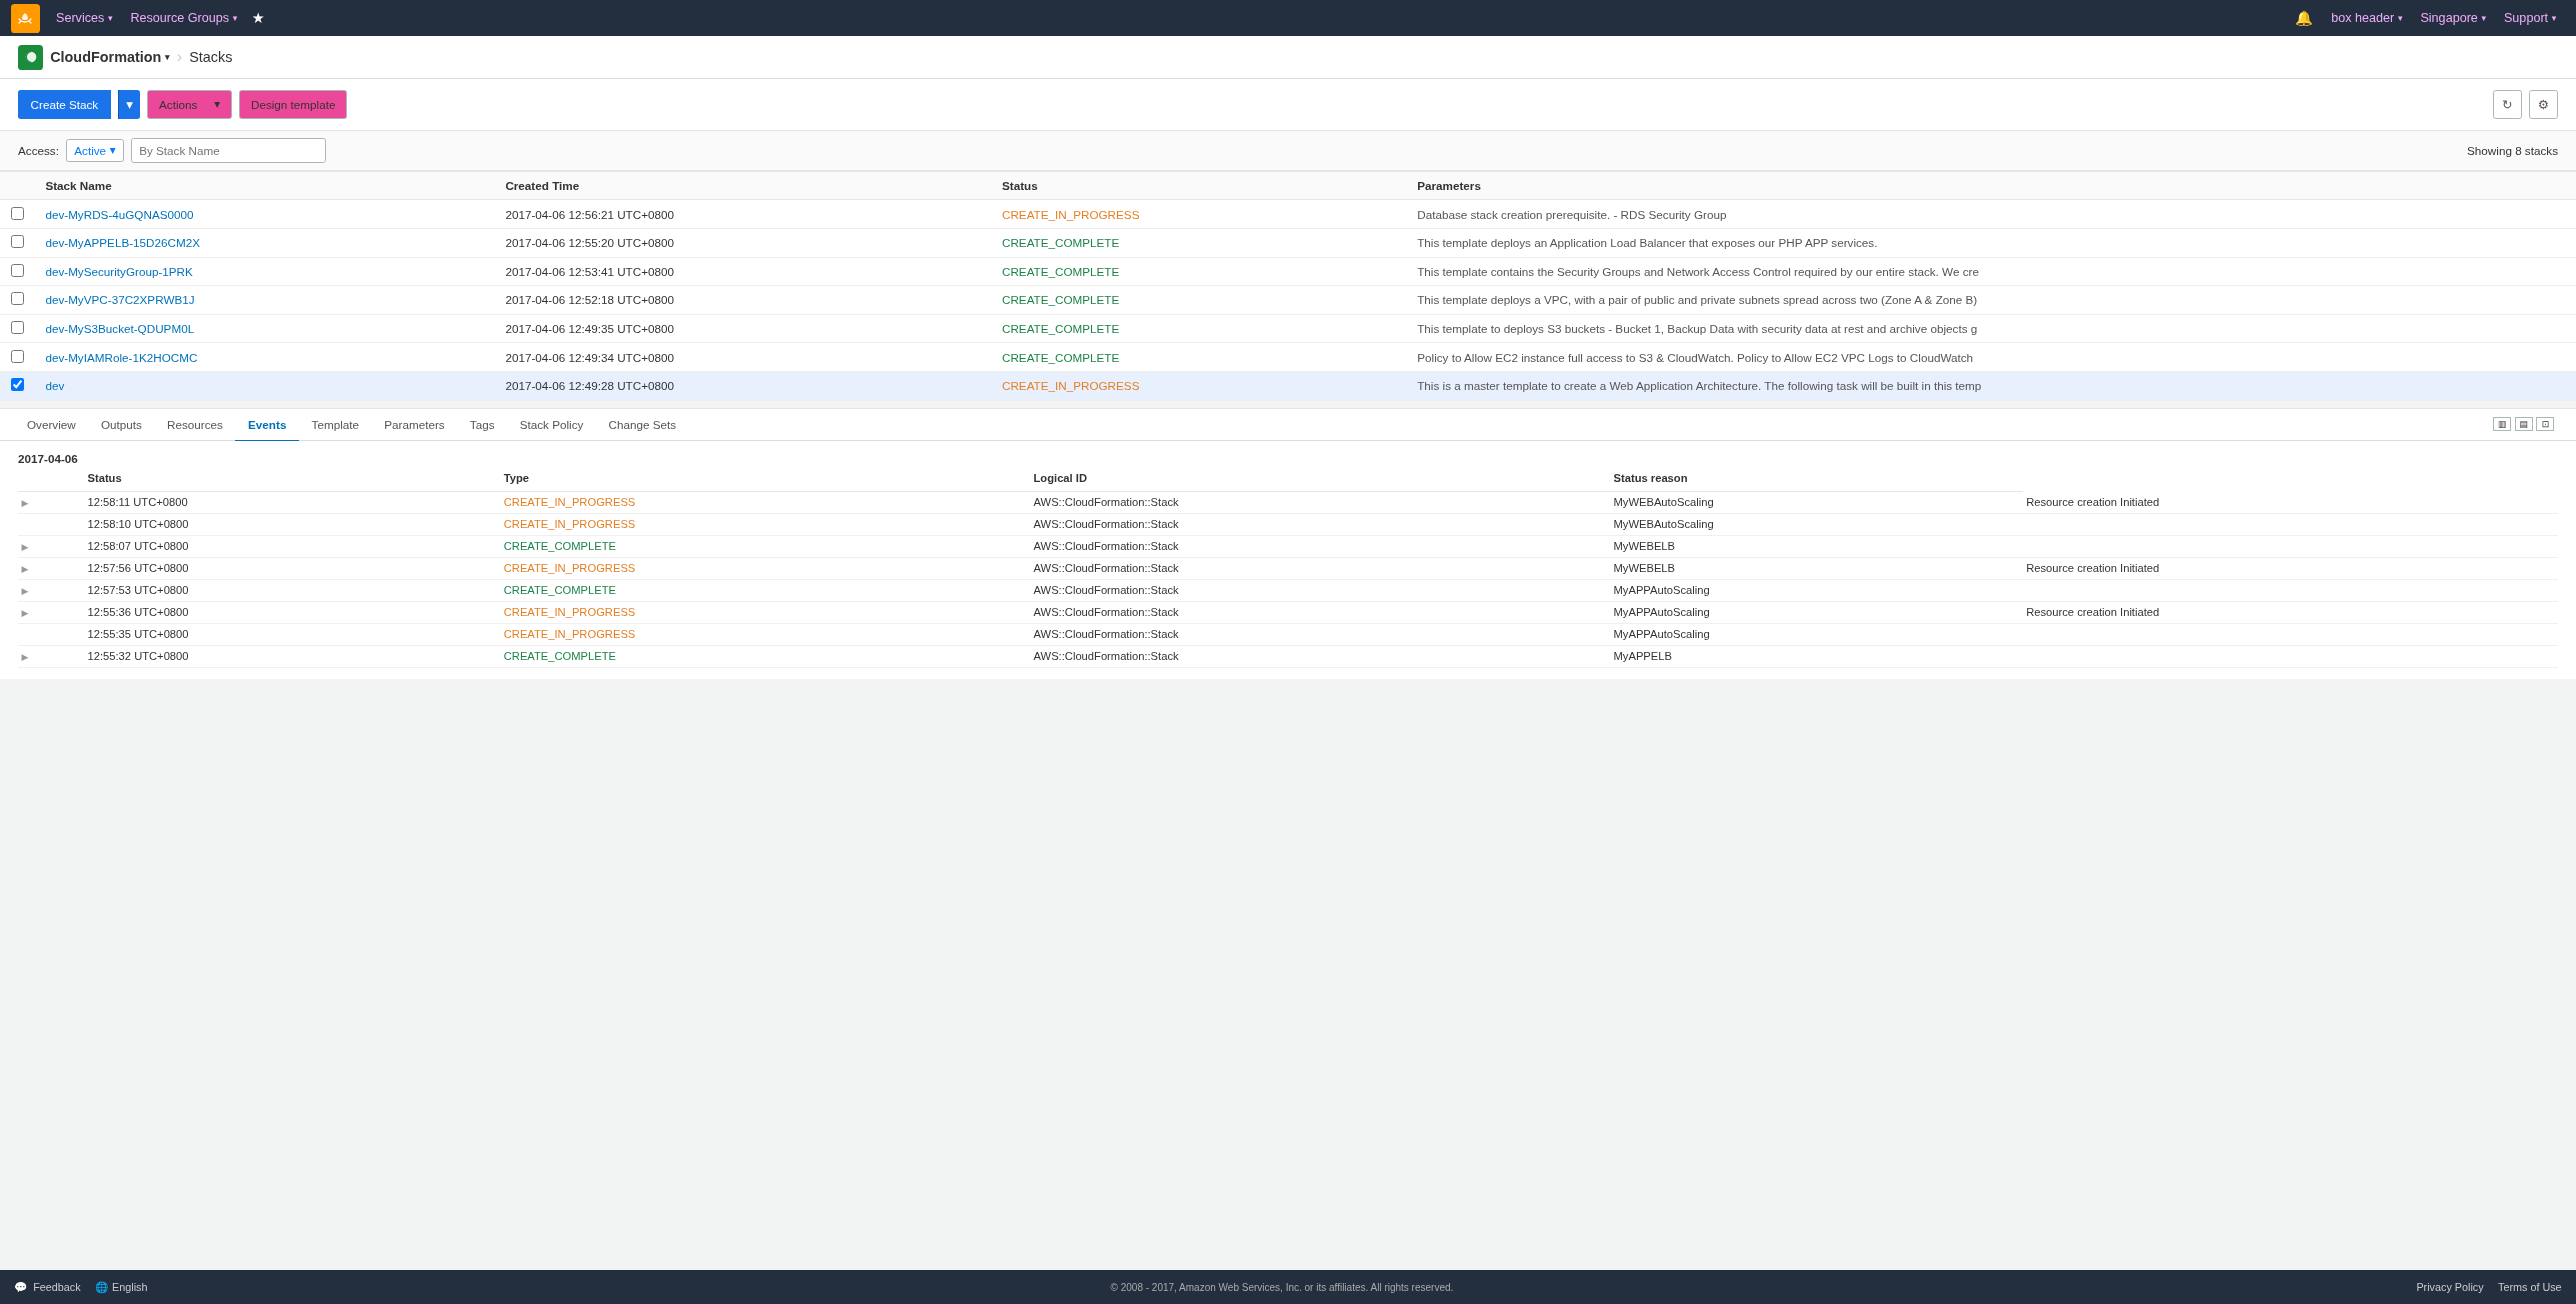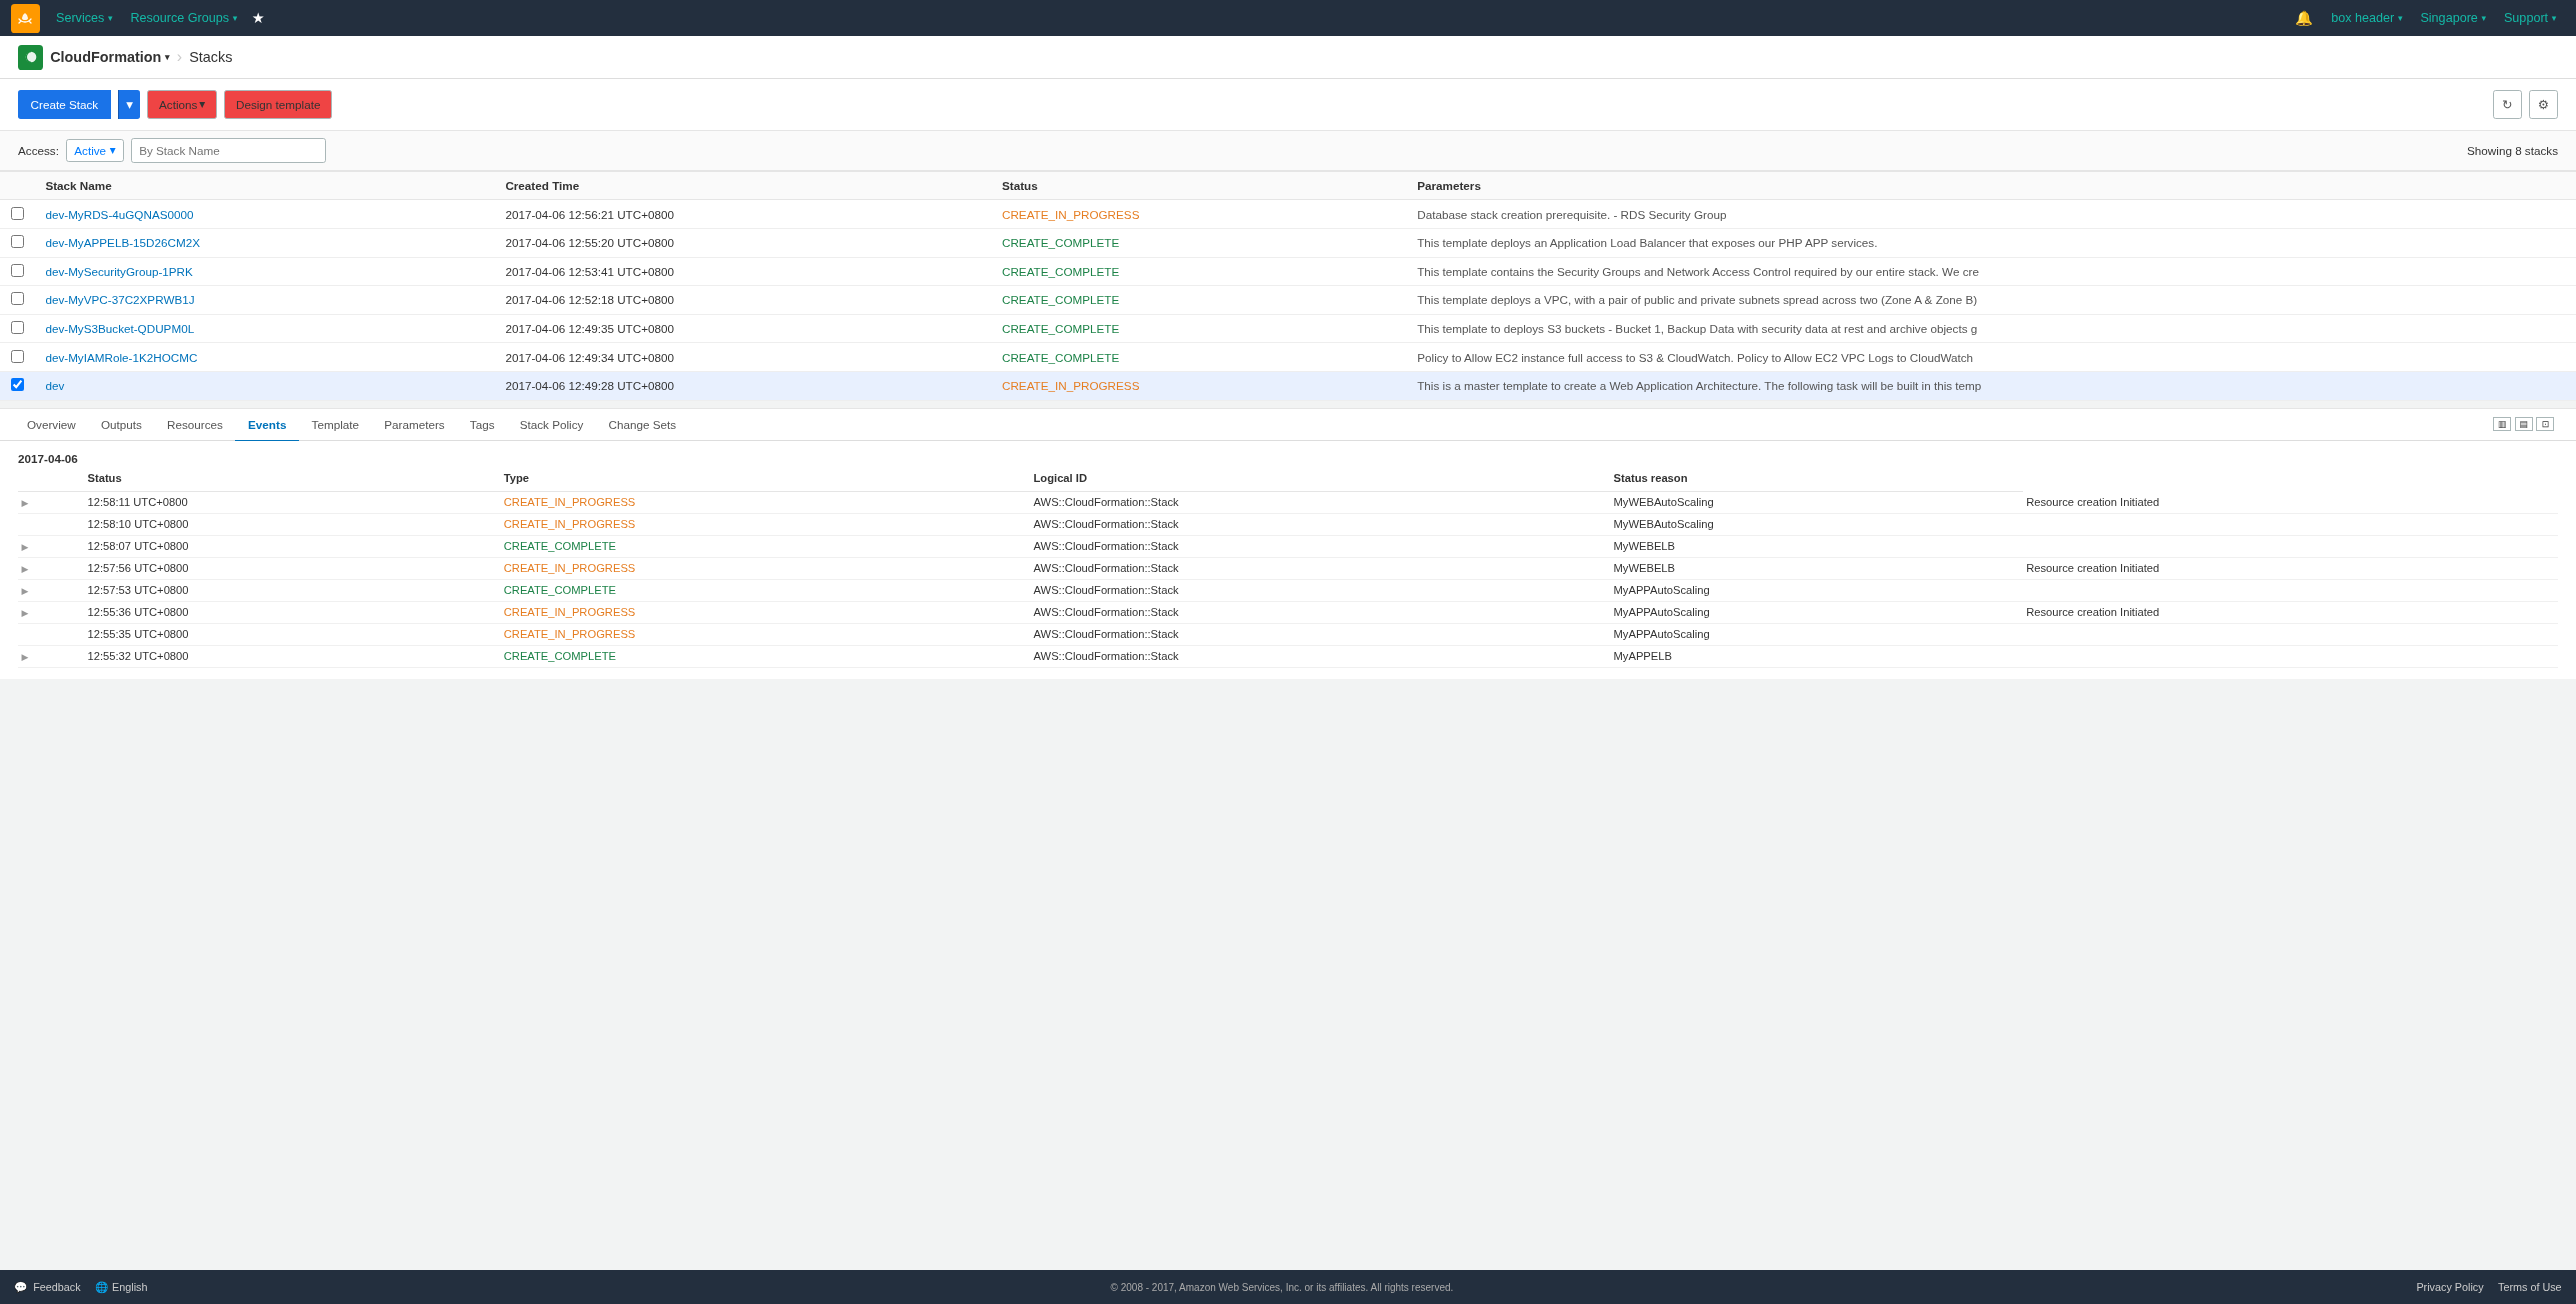--- a/index.html
+++ b/index.html
@@ -16,21 +16,21 @@
     }
     .top-nav-logo {
       width: 29px; height: 29px;
       background: #ff9900;
       border-radius: 3.6px;
       display: flex; align-items: center; justify-content: center;
       margin-right: 7.2px;
       font-size: 16px;
     }
     .top-nav-item {
-      color: #14b8a6;
+      color: #f0abfc;
       padding: 0 9px;
       height: 36px;
       display: flex; align-items: center;
       cursor: pointer;
       font-size: 12.6px;
       white-space: nowrap;
     }
     .top-nav-item .arrow { margin-left: 3.6px; font-size: 9px; }
     .top-nav-spacer { flex: 1; }
     .top-nav-right { display: flex; align-items: center; }
@@ -89,29 +89,29 @@
       background: #1a73e8;
       color: #fff;
       border: none;
       border-left: 0.9px solid #1557b0;
       padding: 5.4px 7.2px;
       border-radius: 0 2.7px 2.7px 0;
       cursor: pointer;
       height: 29px;
     }
     .btn-default {
-      background: #ef4444;
+      background: #ec4899;
       color: #333;
       border: 0.9px solid #aab7b8;
       padding: 4.5px 10.8px;
       border-radius: 2.7px;
       cursor: pointer;
       font-size: 11.7px;
       height: 29px;
-      display: flex; align-items: center; gap: 2px;
+      display: flex; align-items: center; gap: 17px;
     }
     .toolbar-spacer { flex: 1; }
     .toolbar-icon-btn {
       background: #fff;
       border: 0.9px solid #aab7b8;
       width: 29px; height: 29px;
       border-radius: 2.7px;
       cursor: pointer;
       display: flex; align-items: center; justify-content: center;
       font-size: 12.6px;

